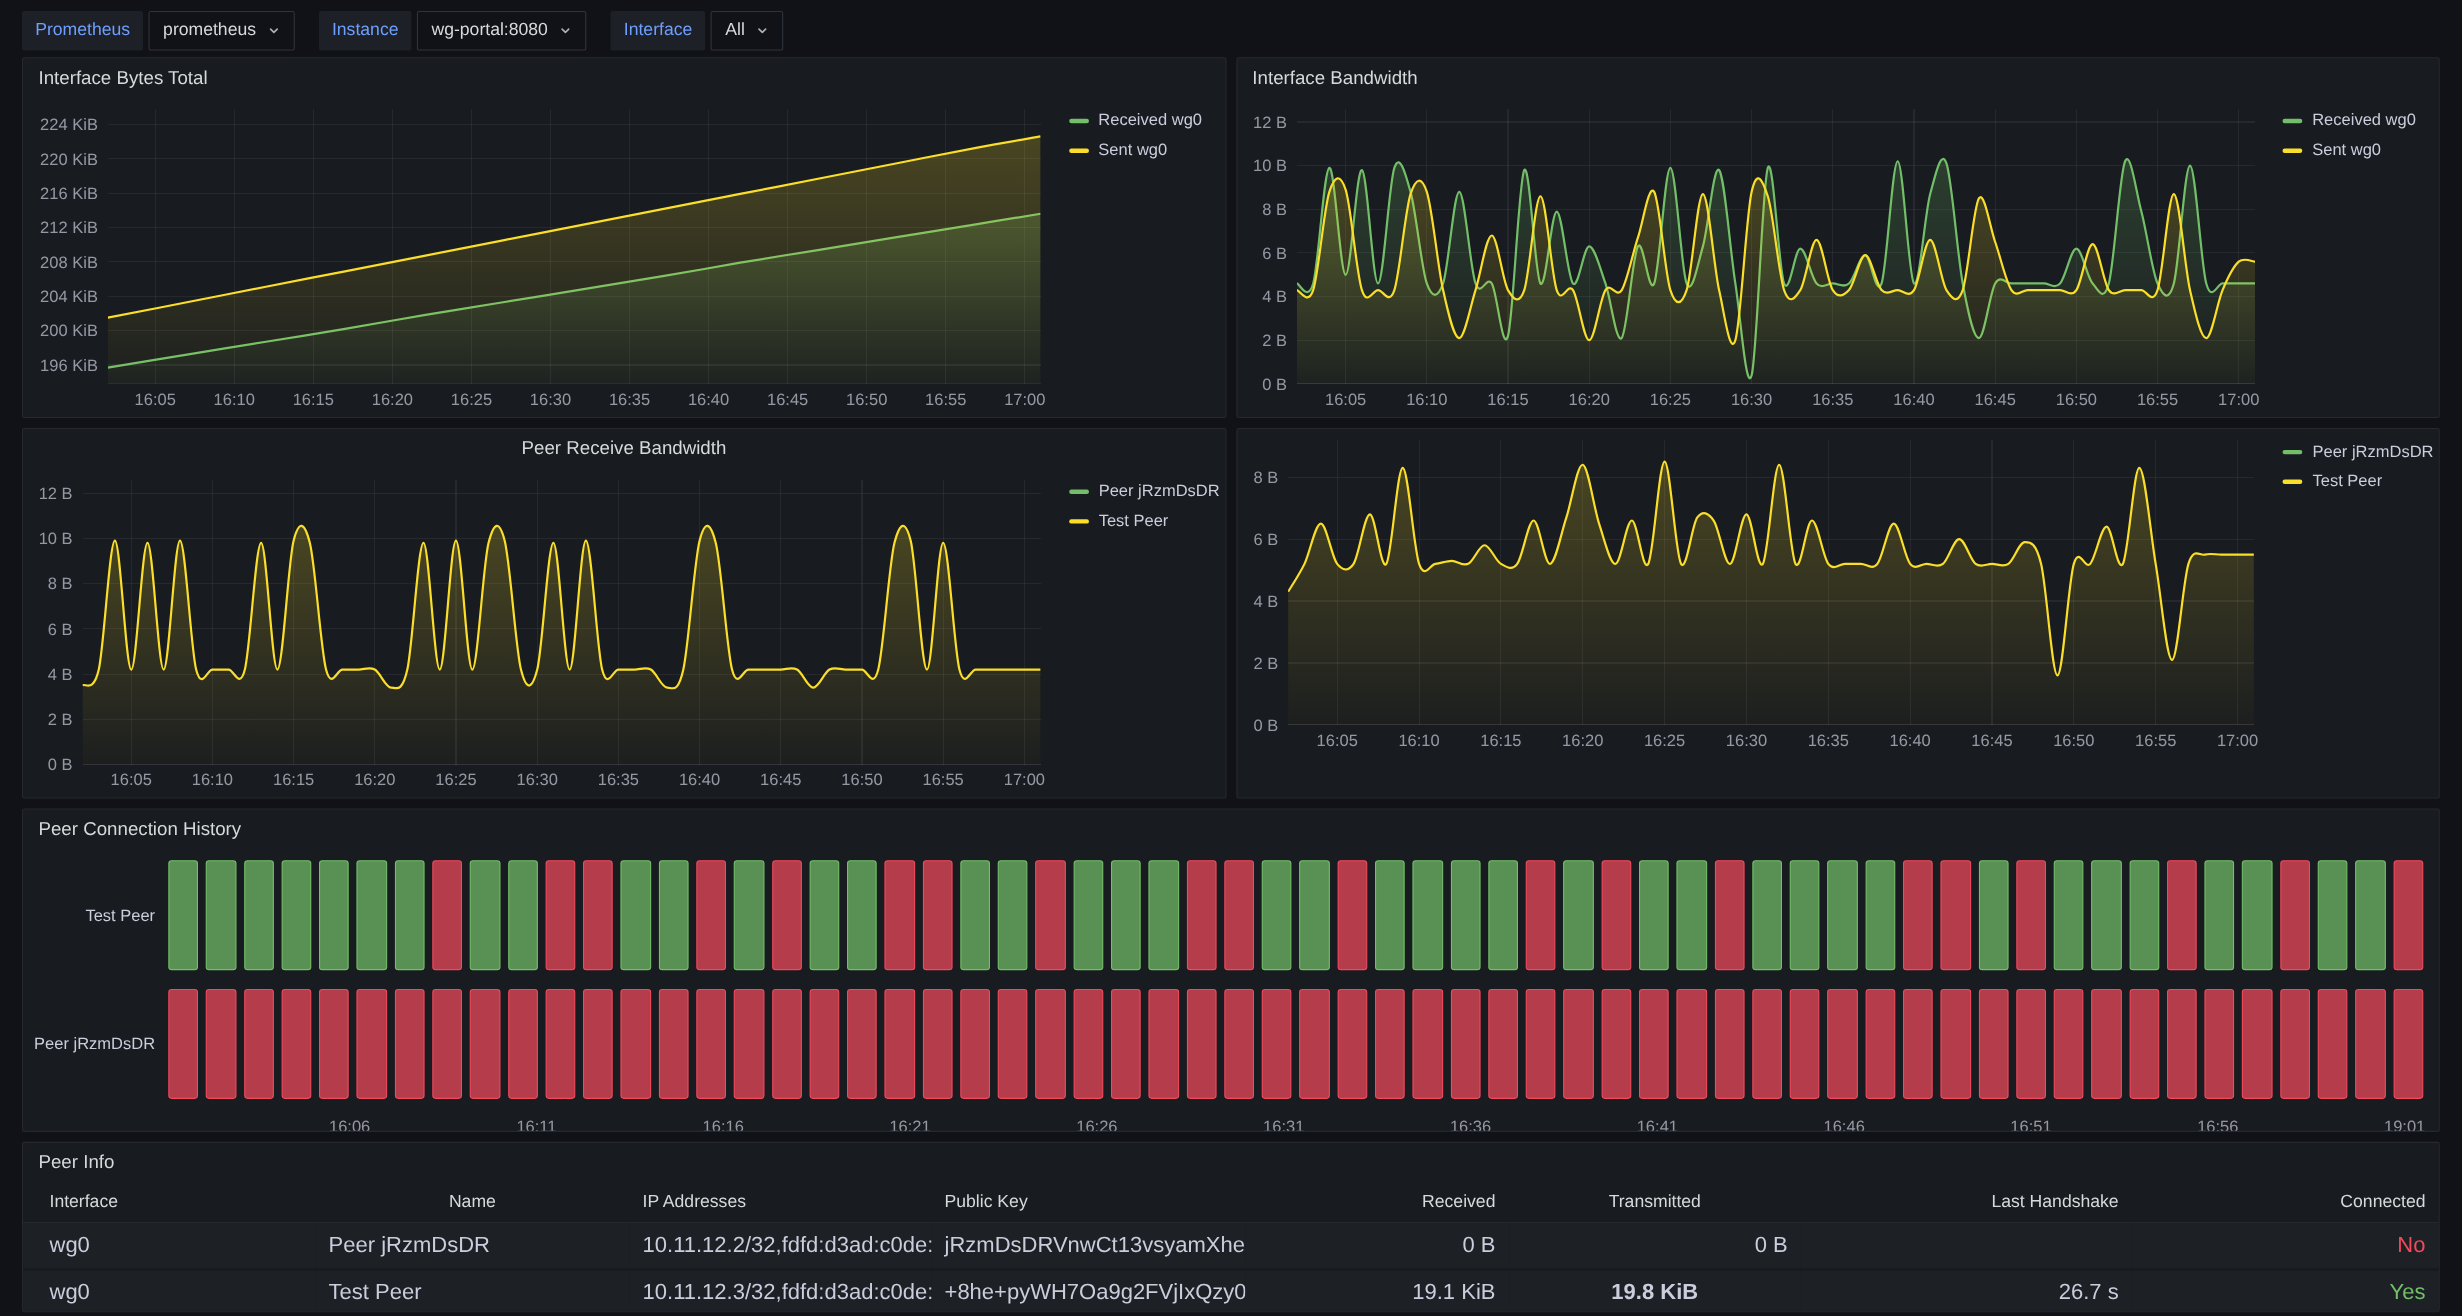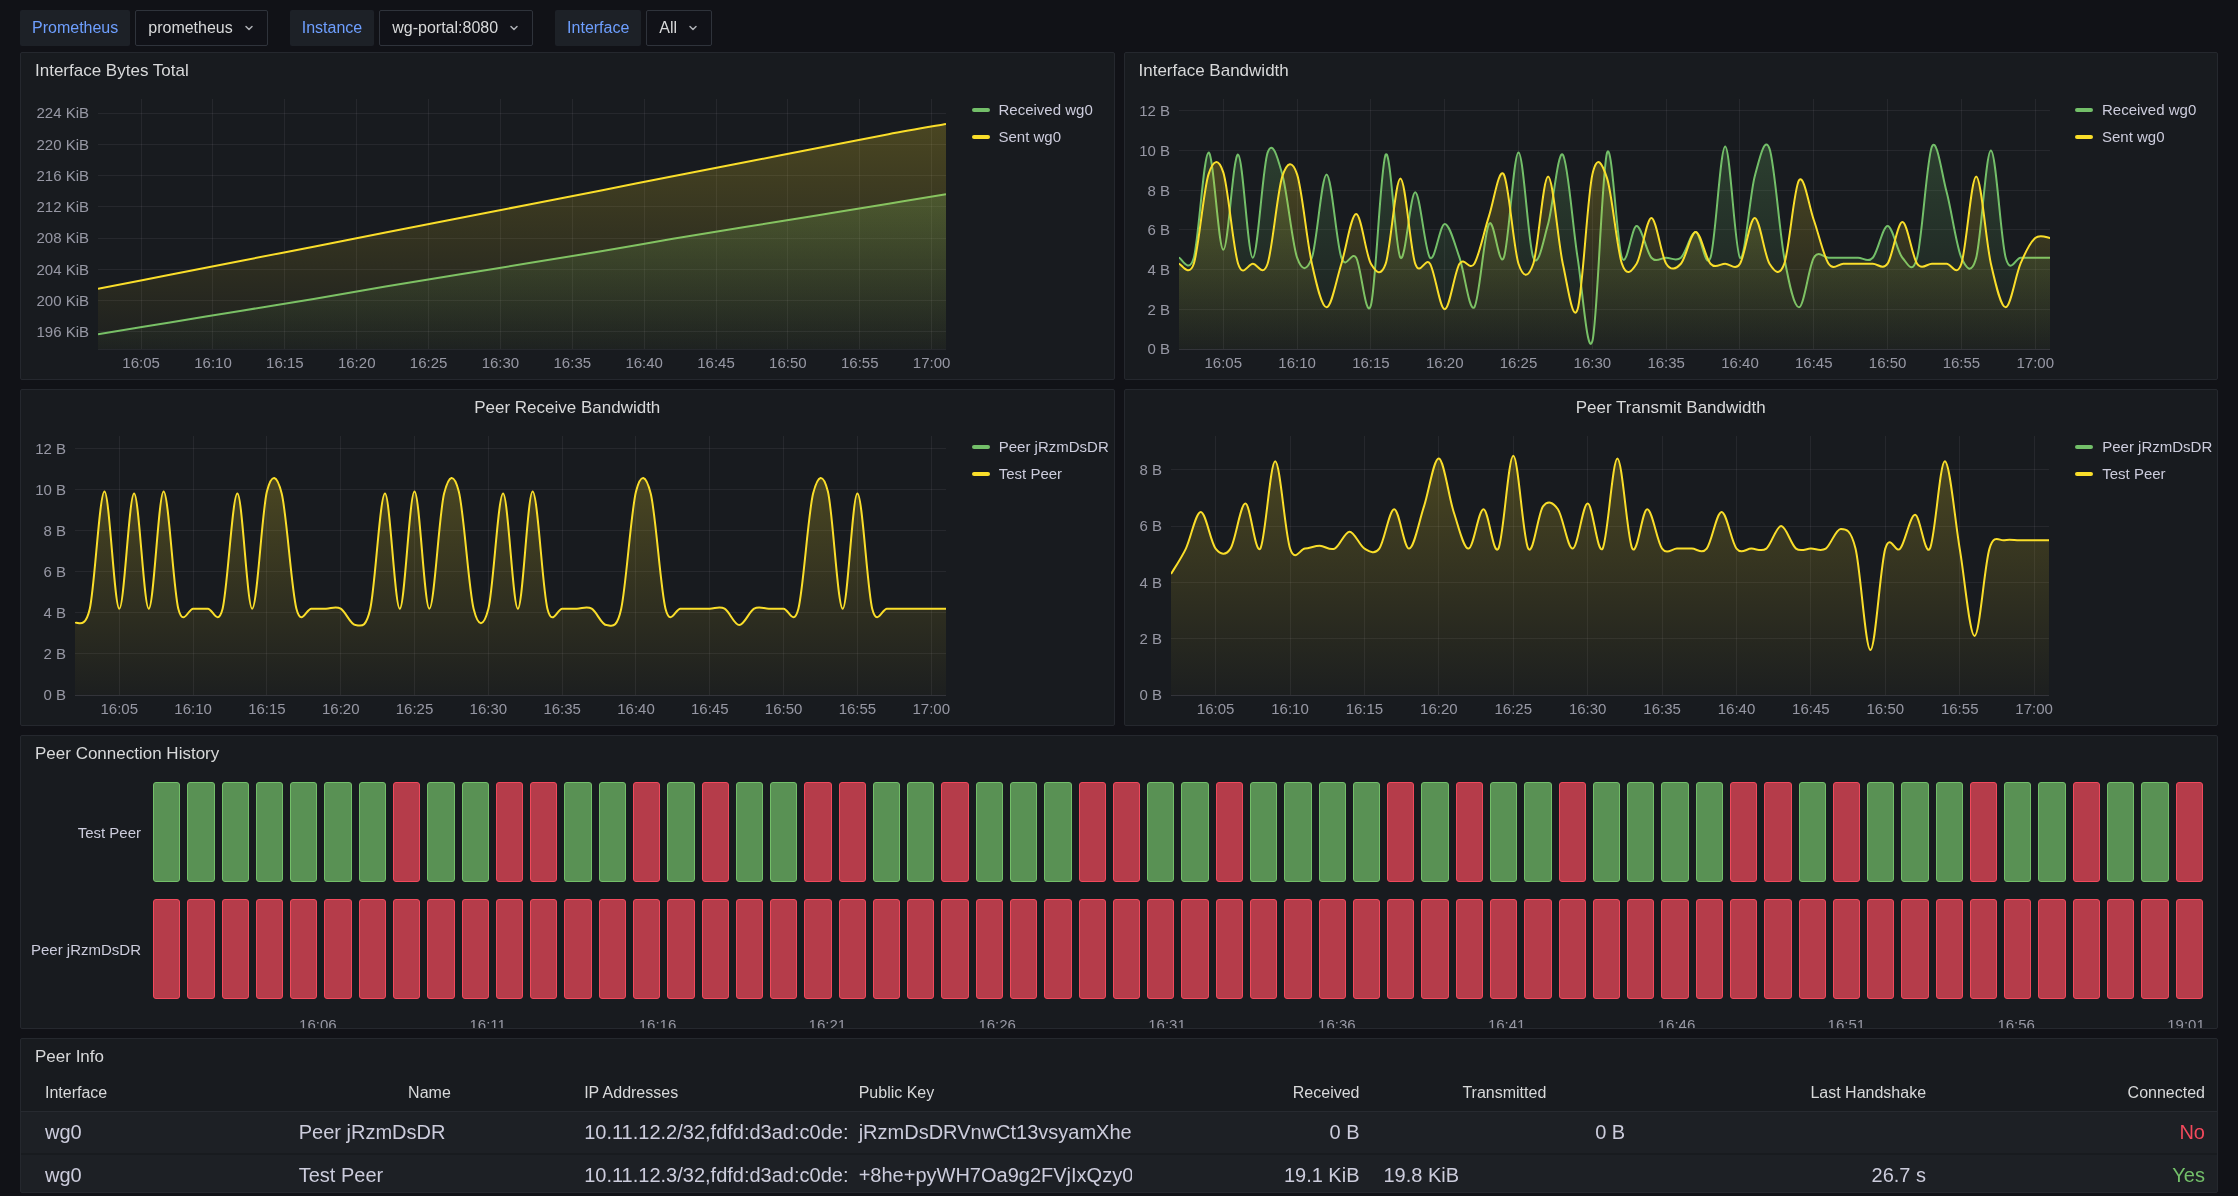--- a/index.html
+++ b/index.html
@@ -310,23 +310,20 @@
               <span class="legend-label">Peer jRzmDsDR</span>
             </div>
             <div class="legend-item">
               <span class="legend-swatch" style="background: rgb(250, 222, 42);"></span>
               <span class="legend-label">Test Peer</span>
             </div>
           </div>
       </div>
     </section>
     <section class="panel">
-      <div class="panel-header">
-        <span class="panel-title">Peer Transmit Bandwidth</span>
-      </div>
       <div class="chart-wrap">
         <div class="chart-host">
             <svg width="929" height="295">
               <defs>
                 <clipPath id="clip-peer-transmit-bandwidth">
                   <rect x="41" y="10" width="878" height="259"></rect>
                 </clipPath>
                 <linearGradient id="grad-peer-transmit-bandwidth-1" x1="0" y1="0" x2="0" y2="1">
                   <stop offset="0%" stop-color="#fade2a" stop-opacity="0.22"></stop>
                   <stop offset="100%" stop-color="#fade2a" stop-opacity="0.02"></stop>
@@ -566,21 +563,21 @@
             <td style="text-align: right;">0 B</td>
             <td style="text-align: right;"></td>
             <td style="text-align: right; color: rgb(242, 73, 92);">No</td>
           </tr>
           <tr>
             <td style="text-align: left;">wg0</td>
             <td style="text-align: left;">Test Peer</td>
             <td style="text-align: left;">10.11.12.3/32,fdfd:d3ad:c0de:1234::2/128</td>
             <td style="text-align: left;">+8he+pyWH7Oa9g2FVjIxQzy04brLX+D</td>
             <td style="text-align: right;">19.1 KiB</td>
-            <td style="text-align: left;">19.8 KiB</td>
+            <td style="text-align: center; font-weight: bold;">19.8 KiB</td>
             <td style="text-align: right;">26.7 s</td>
             <td style="text-align: right; color: rgb(115, 191, 105);">Yes</td>
           </tr>
         </tbody>
     </table>
   </section>
 
 </div>
 
 </body></html>

